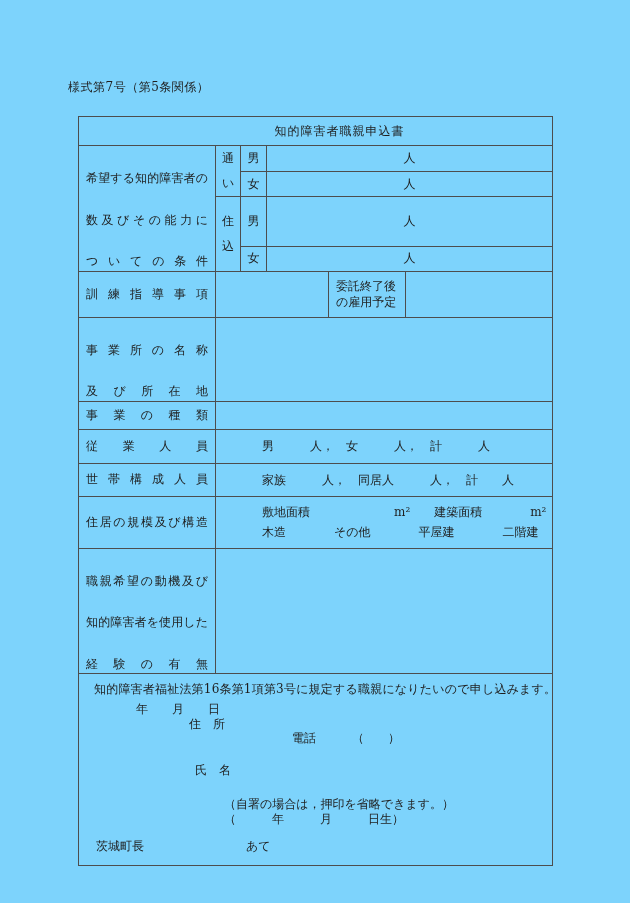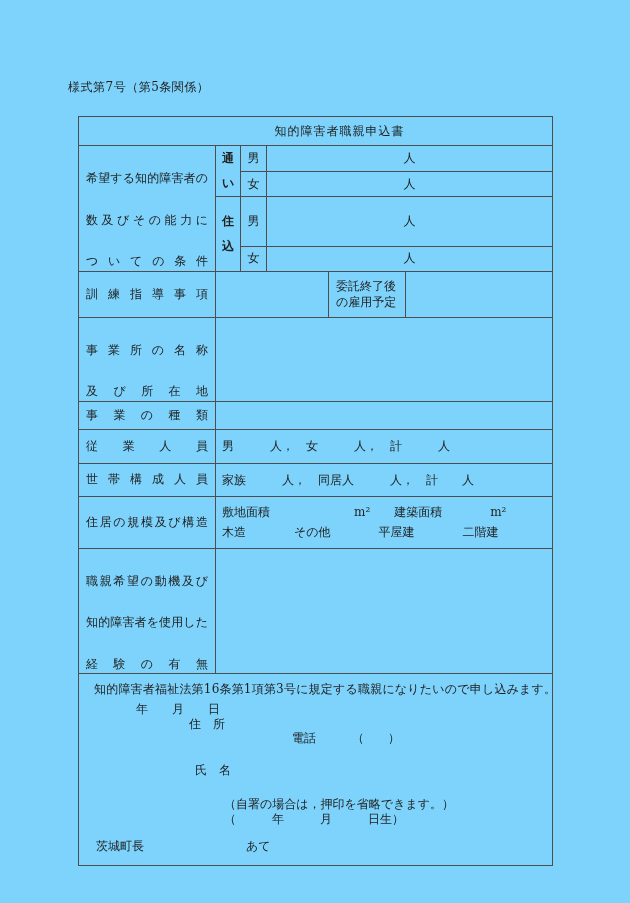--- a/index.html
+++ b/index.html
@@ -30,25 +30,25 @@
   td {
     border: 1px solid #4d4d4d;
     vertical-align: middle;
     overflow: hidden;
   }
   td.title-cell { text-align: center; letter-spacing: 1px; padding-left: 48px; }
   td.lbl { padding: 0 7px; text-align: justify; text-align-last: justify; }
   td.lbl-multi { padding: 0 7px; }
   td.lbl-multi .jline { text-align: justify; text-align-last: justify; line-height: 17.5px; margin-top: 24px; }
   td.vcell { text-align: center; }
-  .vtext { width: 1em; margin: 0 auto; line-height: 25px; word-break: break-all; text-align: center; font-weight: bold; }
+  .vtext { width: 1em; margin: 0 auto; line-height: 25px; word-break: break-all; text-align: center; }
   td.sexcell { text-align: center; }
   td.unitcell { text-align: center; }
   td.valcell { padding: 0 6px; text-align: left; }
-  td.valcell .vline { line-height: 20px; white-space: pre; }
+  td.valcell .vline { line-height: 20px; white-space: pre; margin-left: 40px; }
   td.entrust-cell { }
   .entrust-text { width: 62px; margin: 0 auto; word-break: break-all; line-height: 16px; }
   tr.r-title  { height: 29px; }
   tr.r-w1 { height: 26px; }
   tr.r-w2 { height: 25px; }
   tr.r-w3 { height: 26px; }
   tr.r-w4 { height: 25px; }
   tr.r-training { height: 46px; }
   tr.r-office { height: 42px; }
   tr.r-type { height: 28px; }

